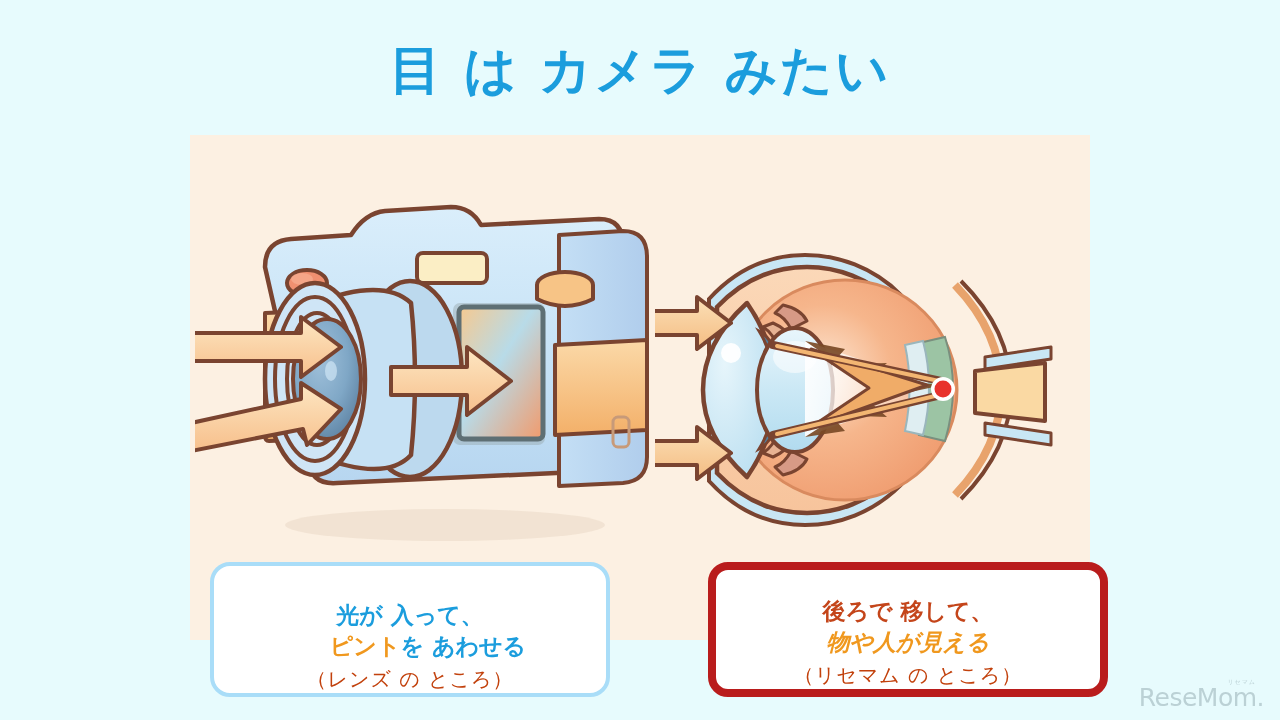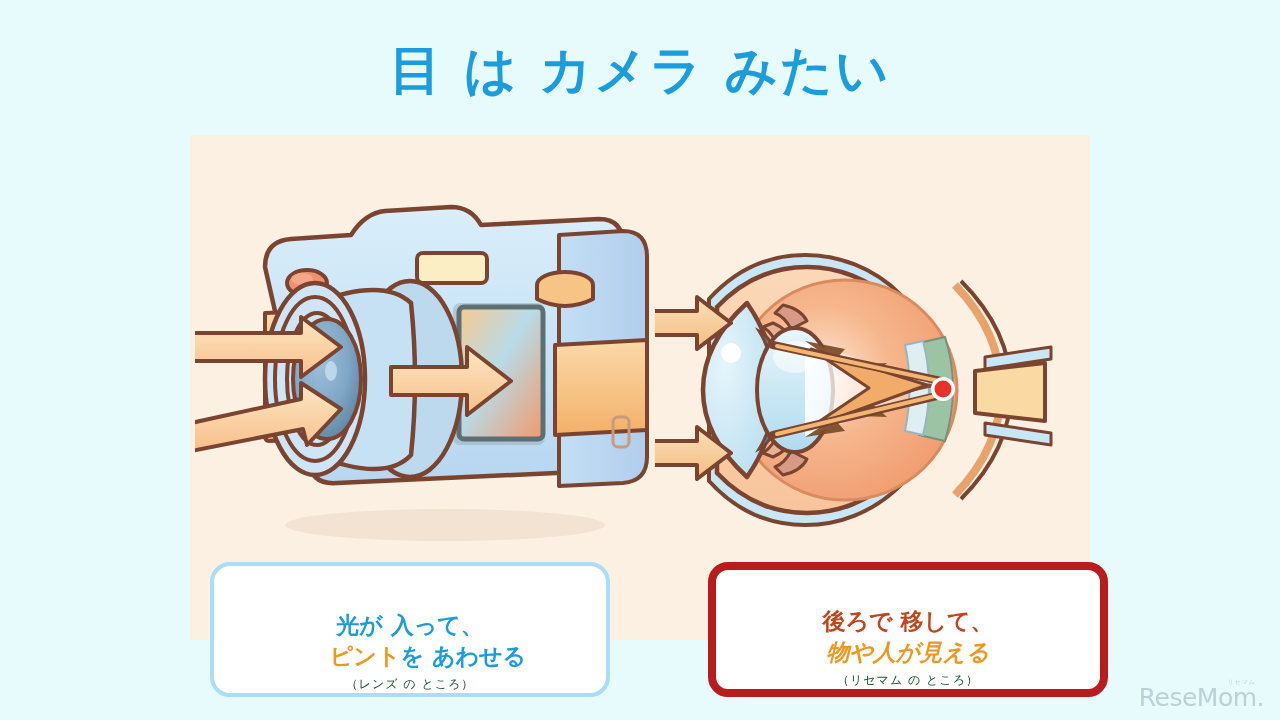--- a/index.html
+++ b/index.html
@@ -64,23 +64,23 @@
     line-height: 1.32;
     white-space: nowrap;
   }
   .cap-line1-left  { color: #1b9ddd; }
   .cap-line2-left  { color: #1b9ddd; margin-left: 36px; }
   .cap-hl-left     { color: #f0981e; }
   .cap-line1-right { color: #c4451a; }
   .cap-line2-right { color: #f0981e; font-style: italic; }
   .cap-sub {
     margin-top: 5px;
-    font-size: 12px;
+    font-size: 20px;
     font-weight: 400;
-    color: #14532d;
+    color: #c2410c;
     letter-spacing: 1px;
     white-space: nowrap;
   }
 
   
   #watermark {
     position: absolute;
     right: 16px; bottom: 10px;
     text-align: right;
     color: #b9cfd3;

